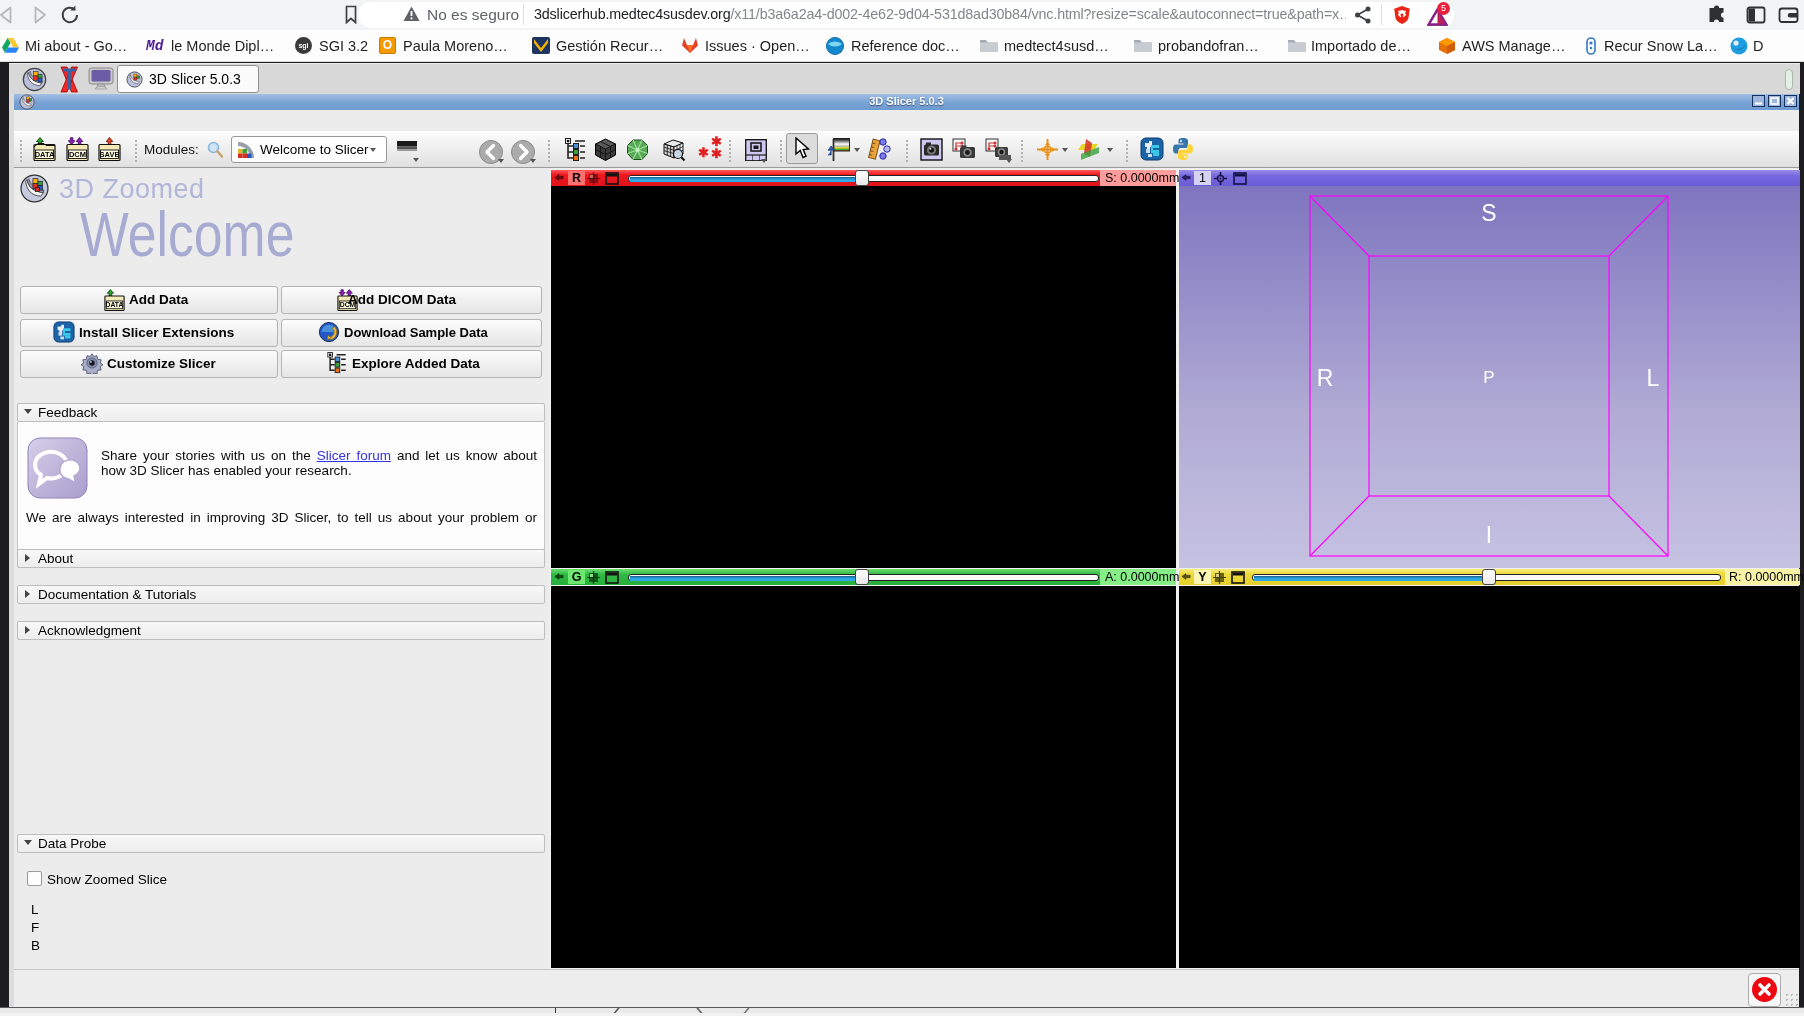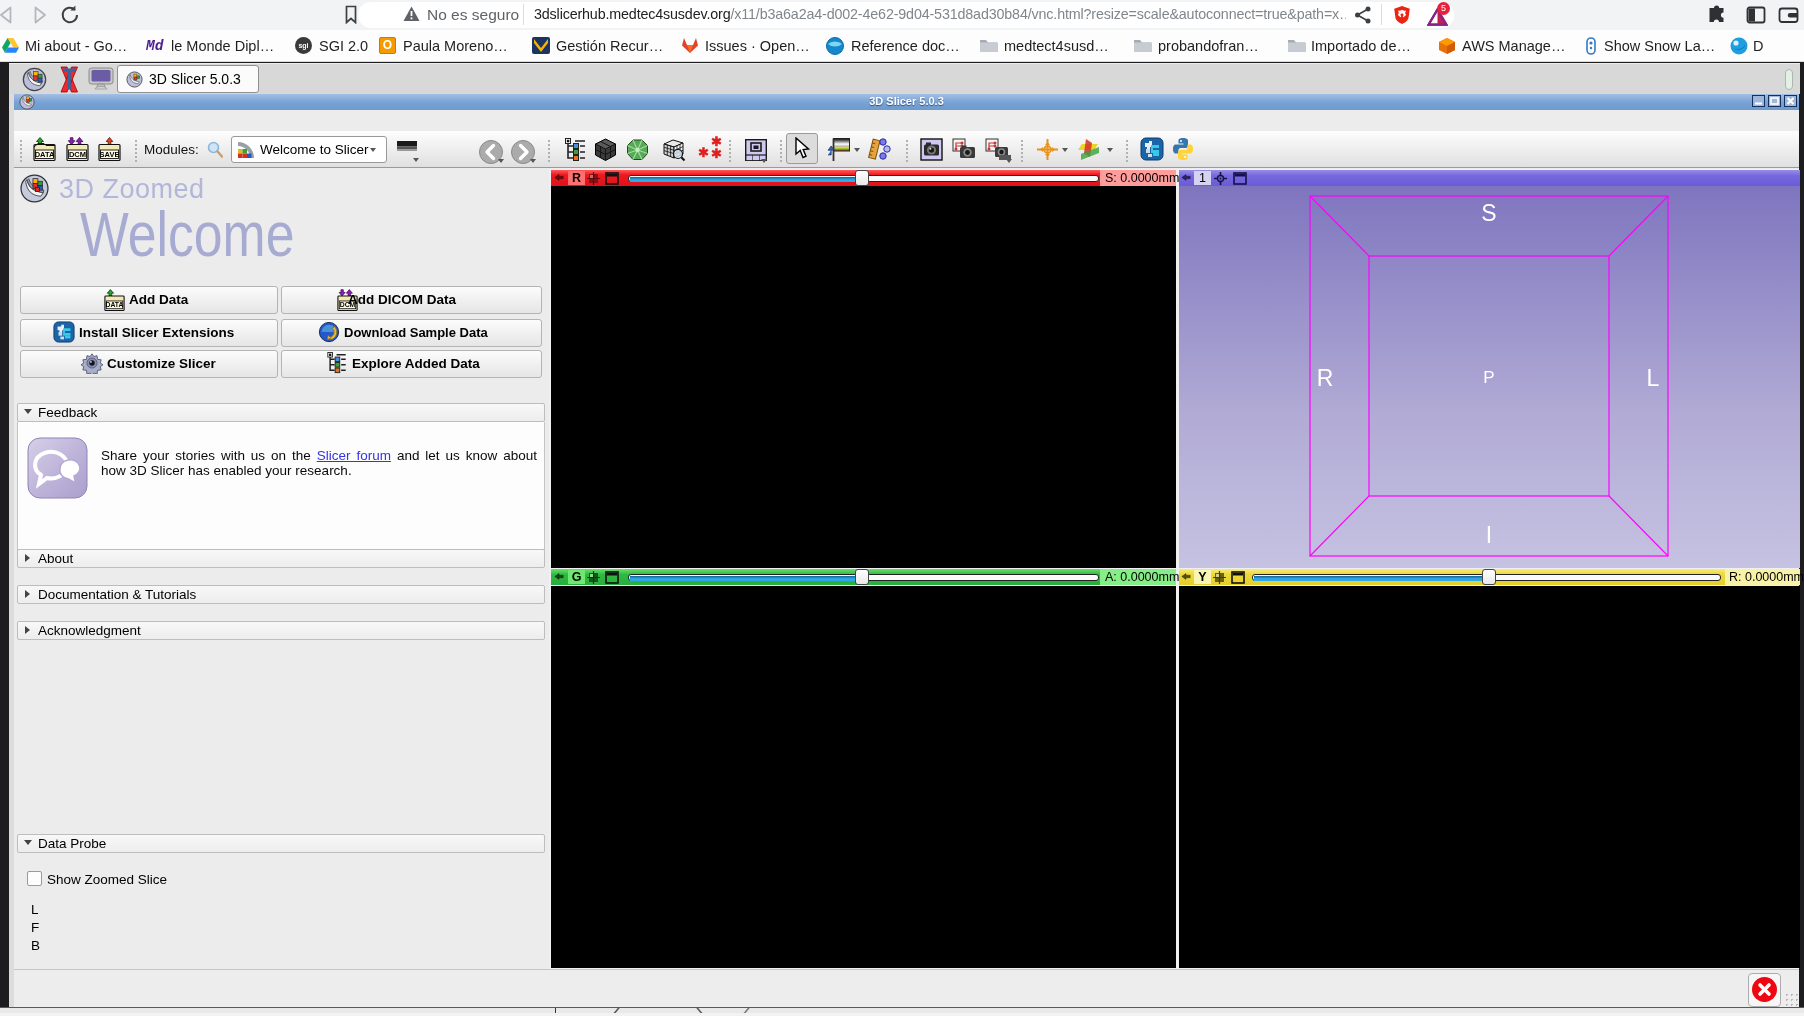--- a/index.html
+++ b/index.html
@@ -103,21 +103,21 @@
   <div class="a" id="bmb">
     <svg class="ic" style="left:2px;top:7px" width="17" height="16" viewBox="0 0 17 16">
         <path d="M5.6 1 h5.8 L17 10.5 H11.2 Z" fill="#ffc633"></path>
         <path d="M5.6 1 L0 10.5 L2.9 15.7 L8.5 6 Z" fill="#11a861"></path>
         <path d="M2.9 15.7 h11.2 L17 10.5 H5.8 Z" fill="#2684fc"></path>
       </svg>
     <div class="bm" style="left:25px">Mi about - Go…</div>
     <div class="bm" style="left:146px;color:#4c1d95;font-style:italic;font-weight:bold;font-family:Liberation Mono, monospace">Md</div>
     <div class="bm" style="left:171px">le Monde Dipl…</div>
     <div class="a" style="left:295px;top:7px;width:17px;height:17px;border-radius:9px;background:#3a3a3a;color:#fff;font-size:7px;text-align:center;line-height:17px;font-weight:bold">sgi</div>
-    <div class="bm" style="left:319px">SGI 2.0</div>
+    <div class="bm" style="left:319px">SGI 3.2</div>
     <div class="a" style="left:379px;top:7px;width:17px;height:17px;border-radius:2px;background:#f59a00;border:1px solid #c97d00;color:#fff;font-size:12px;text-align:center;line-height:15px;font-weight:bold">O</div>
     <div class="bm" style="left:403px">Paula Moreno…</div>
     <div class="a" style="left:532px;top:7px;width:18px;height:17px;border-radius:2px;background:#1d3461"></div>
     <svg class="ic" style="left:534px;top:9px" width="14" height="13" viewBox="0 0 14 13">
         <path d="M0 0 L7 9 L14 0 L14 4 L7 13 L0 4 Z" fill="#f5b400"></path>
       </svg>
     <div class="bm" style="left:556px">Gestión Recur…</div>
     <svg class="ic" style="left:681px;top:7px" width="18" height="17" viewBox="0 0 18 17">
         <path d="M9 16 L1 8.5 L3 1 L6 8 H12 L15 1 L17 8.5 Z" fill="#e24329"></path>
         <path d="M9 16 L6 8 H12 Z" fill="#fc6d26"></path>
@@ -148,21 +148,21 @@
         <path d="M9 1 L17 5 V13 L9 17 L1 13 V5 Z" fill="#e8710a"></path>
         <path d="M9 1 L17 5 L9 9 L1 5 Z" fill="#f90"></path>
         <path d="M9 9 L17 5 V13 L9 17 Z" fill="#d05c08"></path>
       </svg>
     <div class="bm" style="left:1462px">AWS Manage…</div>
     <svg class="ic" style="left:1583px;top:7px" width="16" height="18" viewBox="0 0 16 18">
         <rect x="4" y="1" width="8" height="16" rx="4" fill="none" stroke="#3178c6" stroke-width="1.6"></rect>
         <circle cx="8" cy="6" r="1.6" fill="#3178c6"></circle>
         <circle cx="8" cy="11" r="1.2" fill="#3178c6"></circle>
       </svg>
-    <div class="bm" style="left:1604px">Show Snow La…</div>
+    <div class="bm" style="left:1604px">Recur Snow La…</div>
     <svg class="ic" style="left:1730px;top:7px" width="18" height="18" viewBox="0 0 18 18">
         <circle cx="9" cy="9" r="8.5" fill="#1e9de0"></circle>
         <path d="M3 11 a7 5.5 0 0 0 12 -4 a7.5 6 0 0 1 -12 4" fill="#135e8c"></path>
         <circle cx="6" cy="6" r="2.6" fill="#fff" opacity=".85"></circle>
       </svg>
     <div class="bm" style="left:1753px">D</div>
   </div>
   <div class="a" id="taskbar">
 
     <svg class="ic" style="left:13px;top:3px" width="25" height="25" viewBox="0 0 28 28">
@@ -523,20 +523,21 @@
               <stop offset=".5" stop-color="#bfb5da"></stop>
               <stop offset="1" stop-color="#ab9ecd"></stop>
             </linearGradient>
           </defs>
           <rect x="1" y="1" width="59" height="60" rx="12" fill="url(#pb)" stroke="#8f84b8"></rect>
           <path d="M14 38 a16 13 0 1 1 26 -9 a16 13 0 0 1 -20 12 l-8 6 Z" fill="none" stroke="#fff" stroke-width="4"></path>
           <path d="M33 32 a10 8.5 0 1 1 14 7 l1.5 7 -7-4 a10 8.5 0 0 1 -8.5-10 Z" fill="#fff" stroke="#b3a9d2" stroke-width="1.5"></path>
         </svg>
       <div class="a" style="left:87px;top:279px;width:436px;font-size:13.5px;color:#0a0a0a;text-align:justify;text-align-last:justify">Share your stories with us on the <span style="color:#3434e8;text-decoration:underline">Slicer forum</span> and let us know about</div>
       <div class="a" style="left:87px;top:294px;width:436px;font-size:13.5px;color:#0a0a0a">how 3D Slicer has enabled your research.</div>
+      <div class="a" style="left:12px;top:341px;width:511px;font-size:13.5px;color:#0a0a0a;text-align:justify;text-align-last:justify">We are always interested in improving 3D Slicer, to tell us about your problem or</div>
 
       <div class="colhdr" style="left:3px;top:380px;width:528px"></div>
       <div class="tri-r" style="left:11px;top:385px"></div>
       <div class="a" style="left:24px;top:382px;font-size:13.5px">About</div>
       <div class="colhdr" style="left:3px;top:416px;width:528px"></div>
       <div class="tri-r" style="left:11px;top:421px"></div>
       <div class="a" style="left:24px;top:418px;font-size:13.5px">Documentation &amp; Tutorials</div>
       <div class="colhdr" style="left:3px;top:452px;width:528px"></div>
       <div class="tri-r" style="left:11px;top:457px"></div>
       <div class="a" style="left:24px;top:454px;font-size:13.5px">Acknowledgment</div>

